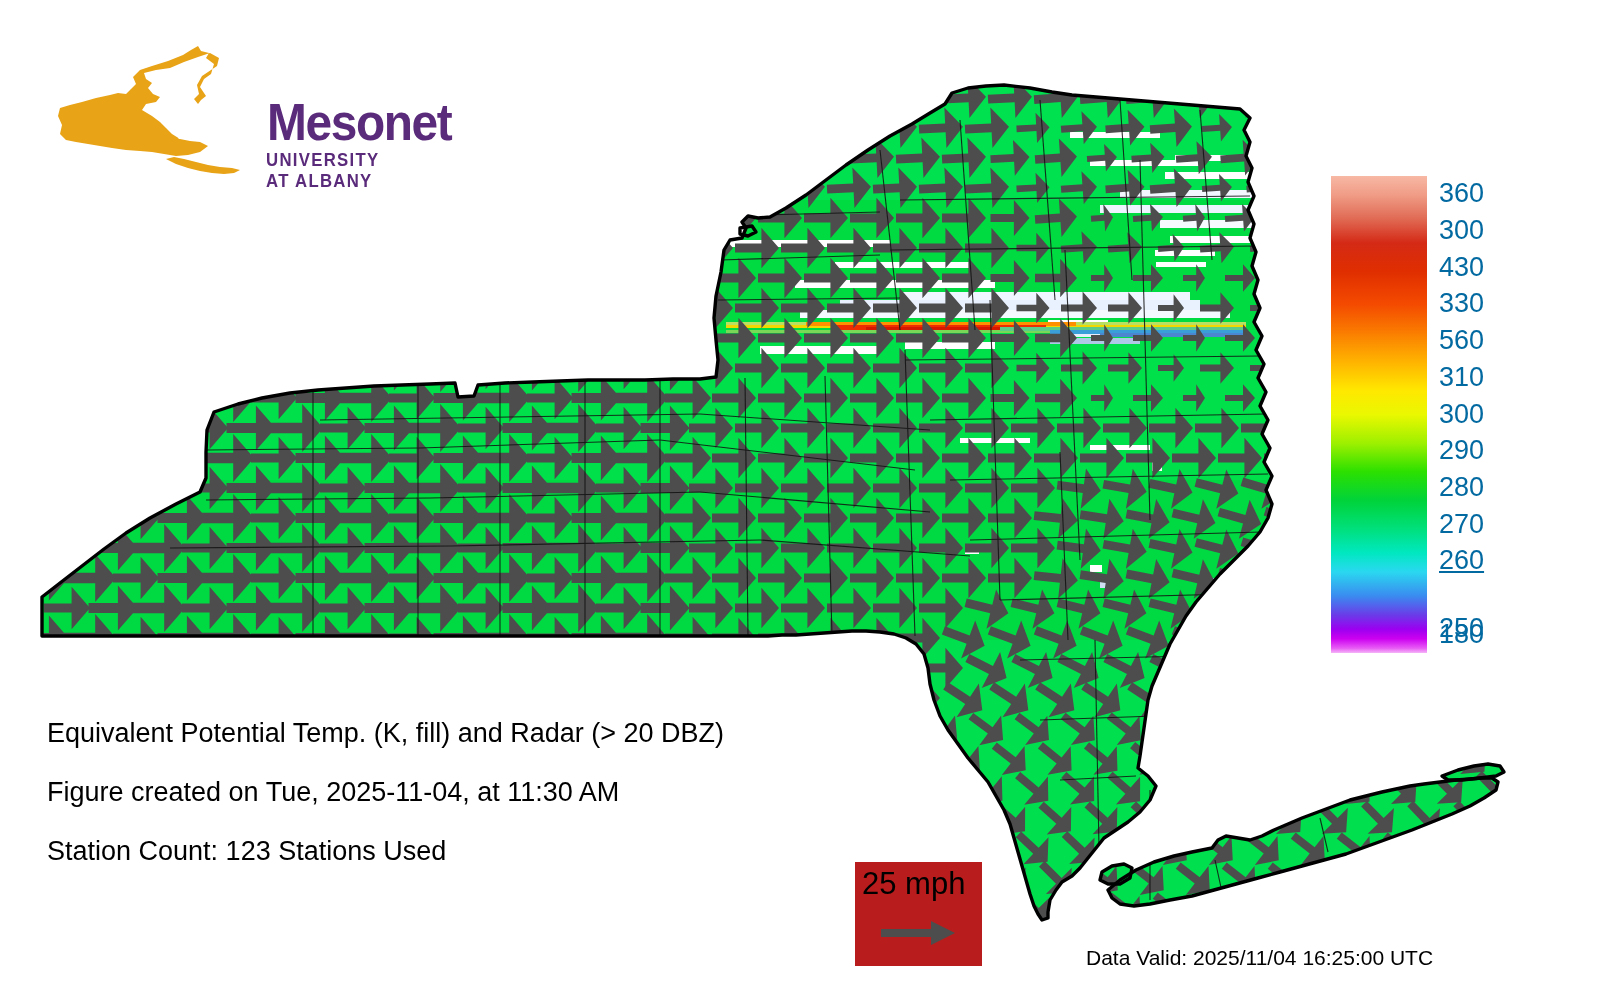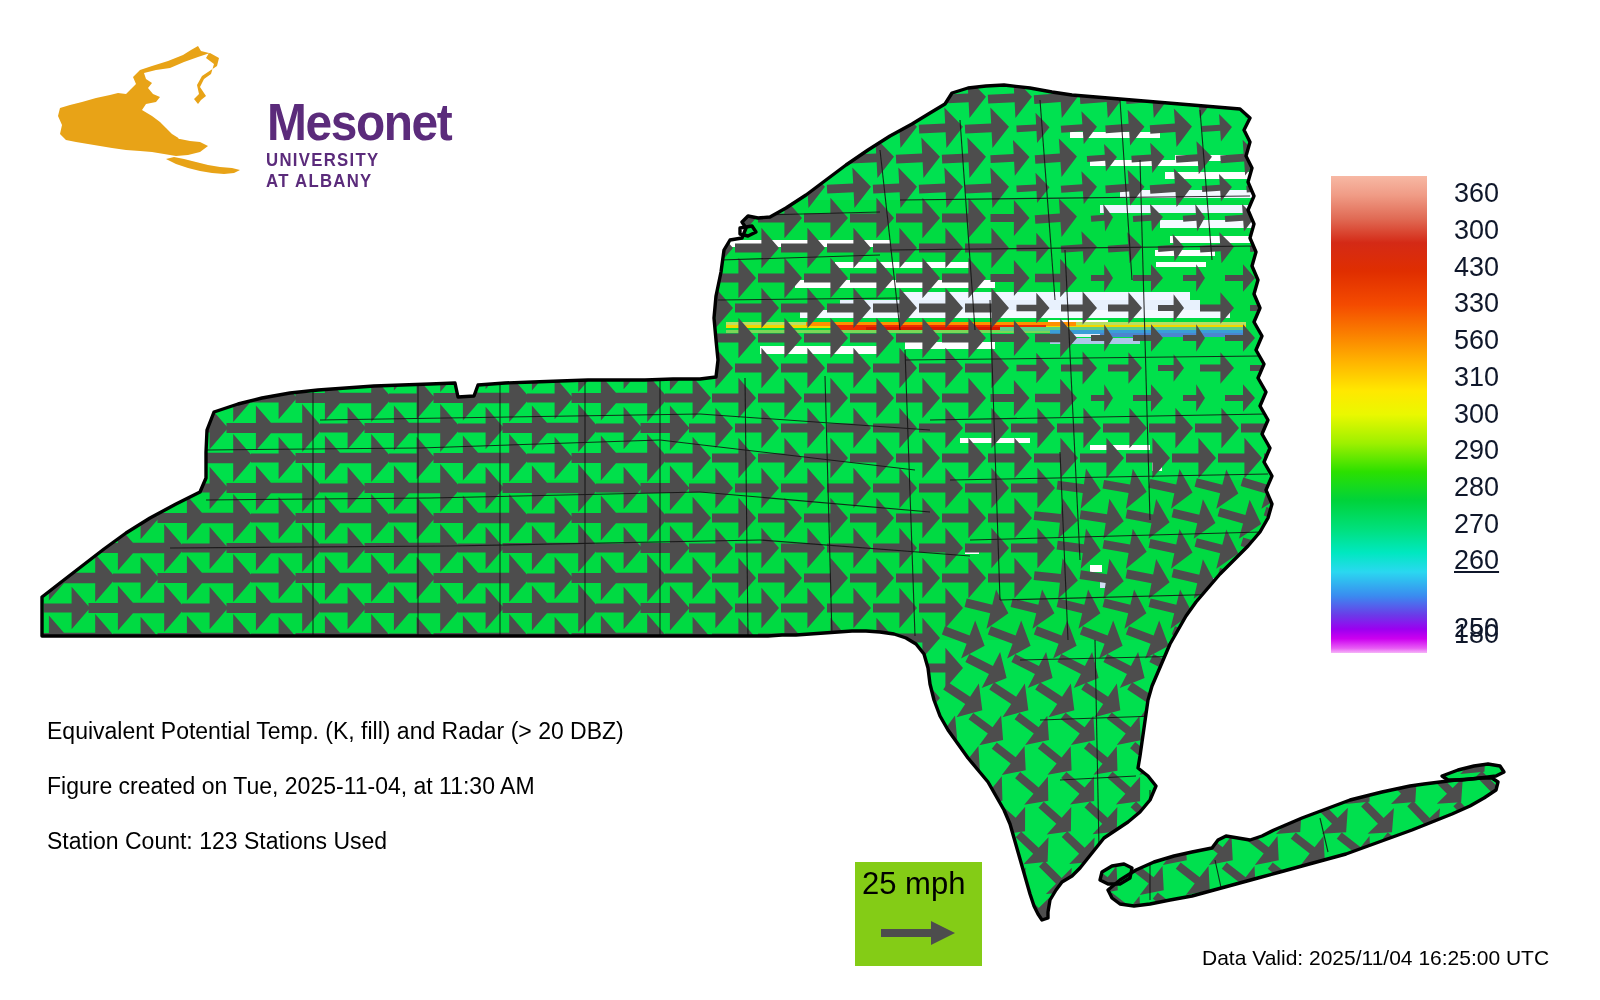--- a/index.html
+++ b/index.html
@@ -40,51 +40,51 @@
 
   
   #colorbar{
     position:absolute;left:1331px;top:176px;width:96px;height:477px;
   }
   #cbar-grad{width:100%;height:100%;}
   #cbar-labels{
     position:absolute;left:1438px;top:176px;width:120px;height:477px;
   }
   .cb-tick{
-    position:absolute;left:16px;
-    font-size:27px;color:#0f172a;
+    position:absolute;left:1px;
+    font-size:27px;color:#0369a1;
     font-family:"Liberation Sans", sans-serif;
     line-height:1;
     white-space:nowrap;
   }
 
   
   #caption{position:absolute;left:47px;top:718px;width:880px;}
   .cap-line{
-    font-size:23px;color:#000;
+    font-size:27px;color:#000;
     font-family:"Liberation Sans", sans-serif;
     margin:0 0 28px 0;white-space:nowrap;
   }
 
   
   #windlegend{
     position:absolute;left:855px;top:862px;width:127px;height:104px;
-    background:#84cc16;
+    background:#b91c1c;
   }
   #windlegend .wl-text{
     position:absolute;left:7px;top:4px;
     font-size:31px;color:#000;
     font-family:"Liberation Sans", sans-serif;
     white-space:nowrap;
   }
   #windlegend .wl-arrow{position:absolute;left:26px;top:56px;}
 
   
   #datavalid{
-    position:absolute;left:1202px;top:946px;
+    position:absolute;left:1086px;top:946px;
     font-size:21px;color:#000;
     font-family:"Liberation Sans", sans-serif;
     white-space:nowrap;
   }
 </style>
 </head>
 <body>
 
 <div id="root">
 

